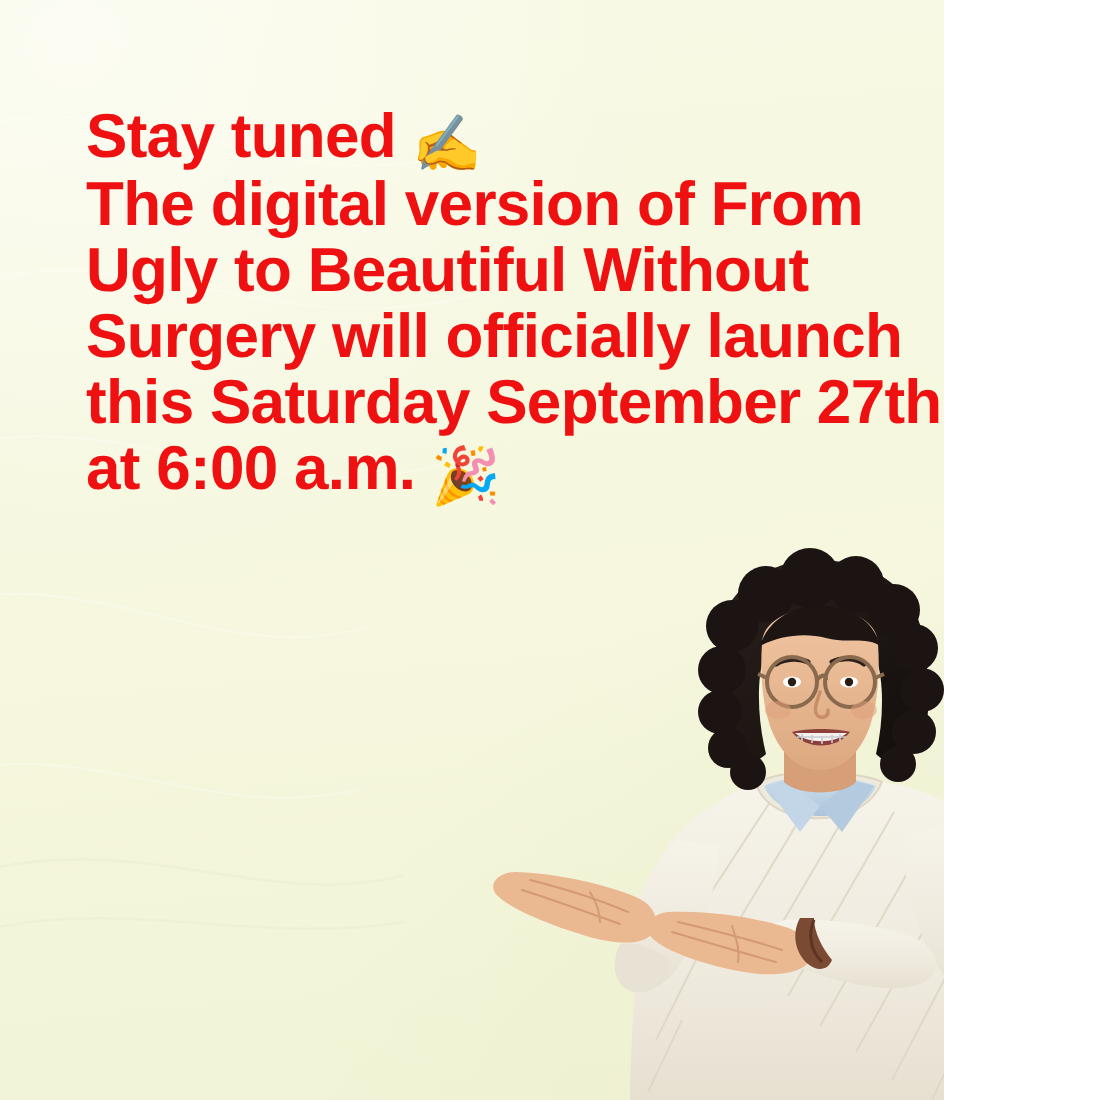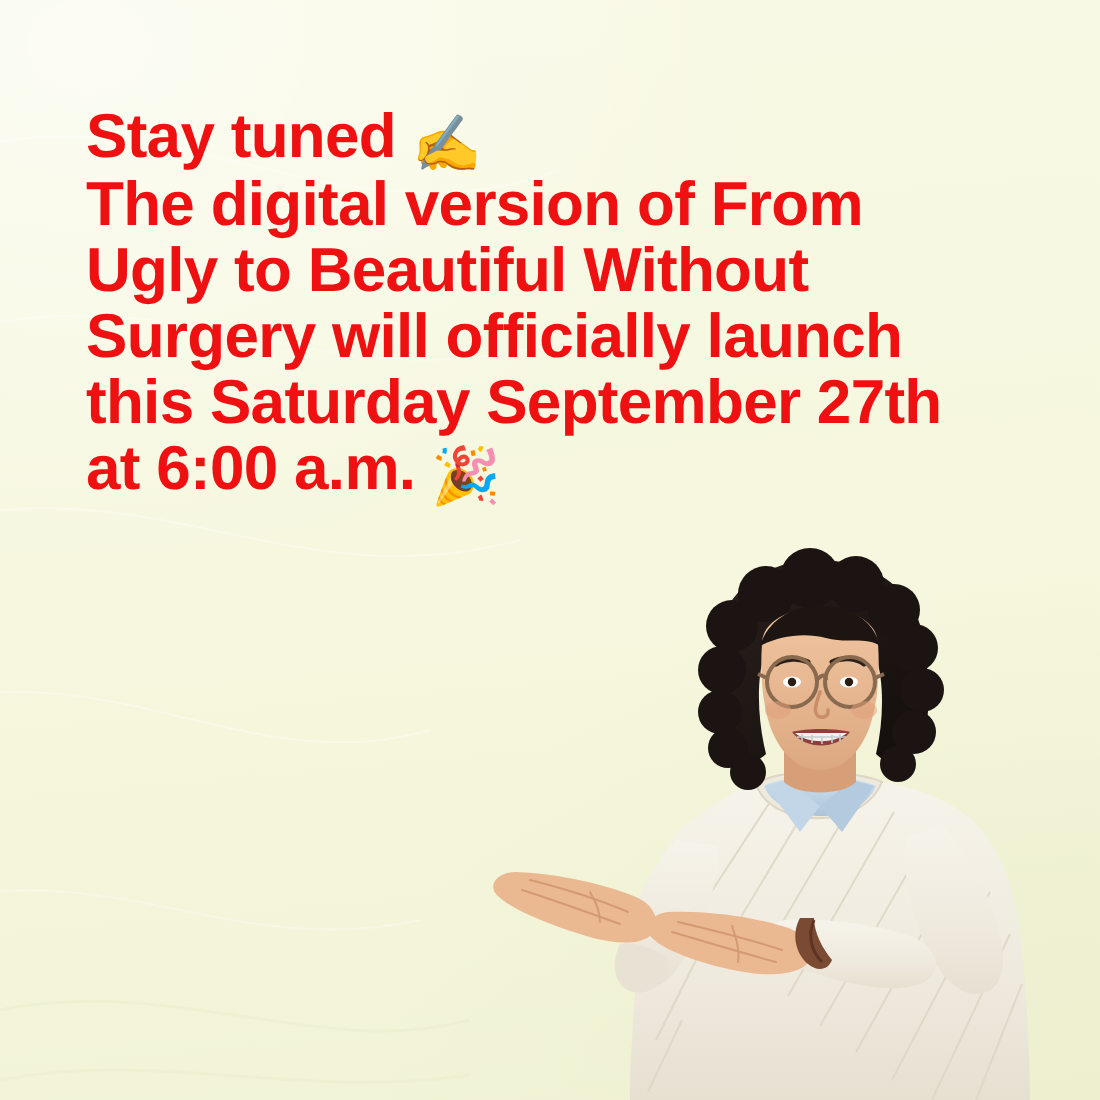--- a/index.html
+++ b/index.html
@@ -7,21 +7,21 @@
     padding: 0;
   }
   body {
     width: 1100px;
     height: 1100px;
     overflow: hidden;
     font-family: "Liberation Sans", sans-serif;
   }
   #poster {
     position: relative;
-    width: 1100px;
+    width: 944px;
     height: 1100px;
     background: #f7f8e0;
     overflow: hidden;
   }
   
   #bg-wash {
     position: absolute;
     inset: 0;
     background:
       radial-gradient(130% 100% at 8% 4%, rgba(255,255,255,0.55) 0%, rgba(255,255,255,0.0) 48%),

